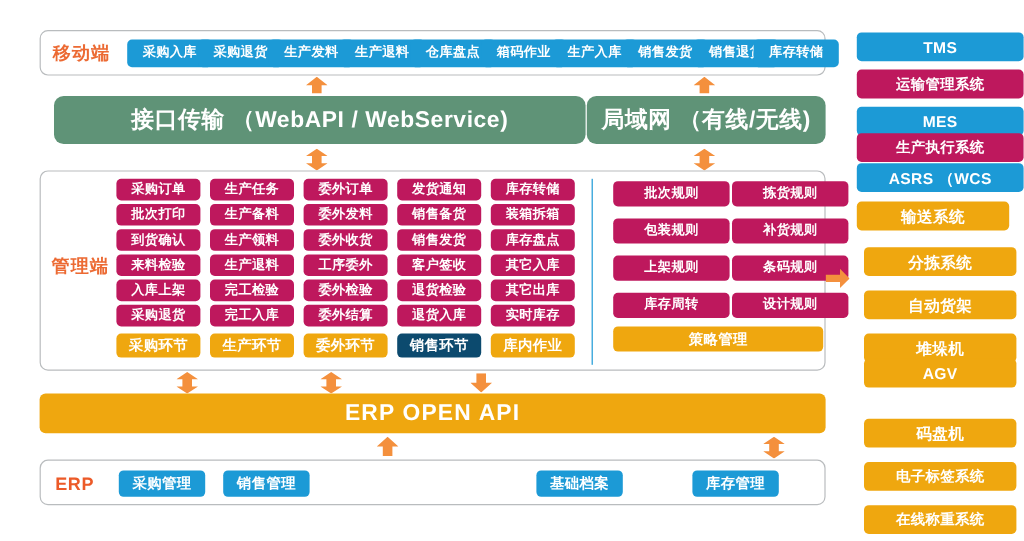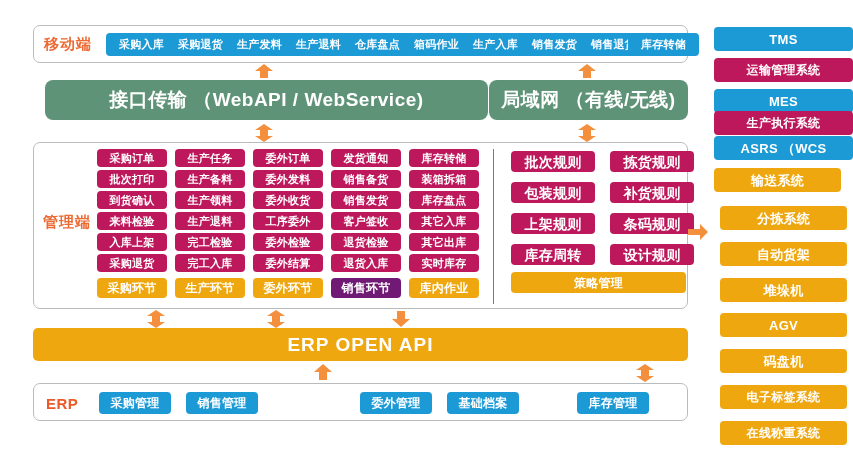--- a/index.html
+++ b/index.html
@@ -21,21 +21,21 @@
     border-radius: 4px;
     font-weight: bold;
     color: #ffffff;
     line-height: 1;
     white-space: nowrap;
     letter-spacing: .3px;
   }
   .chip-blue   { background: #1C9AD6; }
   .chip-green  { background: #be185d; }
   .chip-amber  { background: #EFA70F; }
-  .chip-amber2 { background: #701a75; }
+  .chip-amber2 { background: #0c4a6e; }
 
   
   .card {
     position: absolute;
     background: #ffffff;
     border: 1px solid #b9bcbe;
     border-radius: 7px;
     box-sizing: border-box;
   }
 
@@ -67,21 +67,21 @@
   #mgmt-divider {
     position: absolute; left: 459px; top: 6px; width: 1px; height: 155px;
     background: #1C9AD6;
   }
   .mgrid { position: absolute; left: 63px; top: 6px; }
   .mgrid .mchip {
     position: absolute; width: 70px; height: 18px; font-size: 11px; text-align: right;
   }
   .sgrid { position: absolute; left: 477px; top: 8px; }
   .sgrid .schip {
-    position: absolute; width: 84px; height: 21px; font-size: 14px;
+    position: absolute; width: 97px; height: 21px; font-size: 11px;
   }
   #strategy-footer {
     position: absolute; left: 477px; top: 129px; width: 175px; height: 21px;
     font-size: 12px;
   }
 
   
   #erp-api {
     position: absolute; left: 33px; top: 328px; width: 655px; height: 33px;
     background: #EFA70F; border-radius: 5px;
@@ -246,35 +246,34 @@
   <div class="arrow" style="left:636px; top:364px">
     <svg width="18" height="18" viewBox="0 0 18 18">
         <polygon points="9,0 18,6 13,6 13,12 18,12 9,18 0,12 5,12 5,6 0,6" fill="#F4903D"></polygon>
       </svg>
   </div>
 
   <div class="card" id="erp-card">
     <div id="erp-label">ERP</div>
     <div class="chip chip-blue erp-chip" style="left:65px">采购管理</div>
     <div class="chip chip-blue erp-chip" style="left:152px">销售管理</div>
-    <div class="chip chip-blue erp-chip" style="left:326px">委外管理</div>
     <div class="chip chip-blue erp-chip" style="left:413px">基础档案</div>
     <div class="chip chip-blue erp-chip" style="left:543px">库存管理</div>
   </div>
 
   <div class="rcol">
     <div class="chip chip-blue rchip" style="top:27px">TMS</div>
     <div class="chip chip-green rchip small" style="top:58px">运输管理系统</div>
     <div class="chip chip-blue rchip" style="top:89px">MES</div>
     <div class="chip chip-green rchip small" style="top:111px">生产执行系统</div>
     <div class="chip chip-blue rchip" style="top:136px">ASRS （WCS</div>
 
     <div class="chip chip-amber rchip" style="top:168px; left:0; width:127px">输送系统</div>
     <div class="chip chip-amber rchip" style="top:206px; left:6px; width:127px">分拣系统</div>
     <div class="chip chip-amber rchip" style="top:242px; left:6px; width:127px">自动货架</div>
     <div class="chip chip-amber rchip" style="top:278px; left:6px; width:127px">堆垛机</div>
-    <div class="chip chip-amber rchip" style="top:313px; left:6px; width:127px">AGV</div>
+    <div class="chip chip-amber rchip" style="top:299px; left:6px; width:127px">AGV</div>
     <div class="chip chip-amber rchip" style="top:349px; left:6px; width:127px">码盘机</div>
     <div class="chip chip-amber rchip small" style="top:385px; left:6px; width:127px">电子标签系统</div>
     <div class="chip chip-amber rchip small" style="top:421px; left:6px; width:127px">在线称重系统</div>
   </div>
 
 </div>
 
 </body></html>

